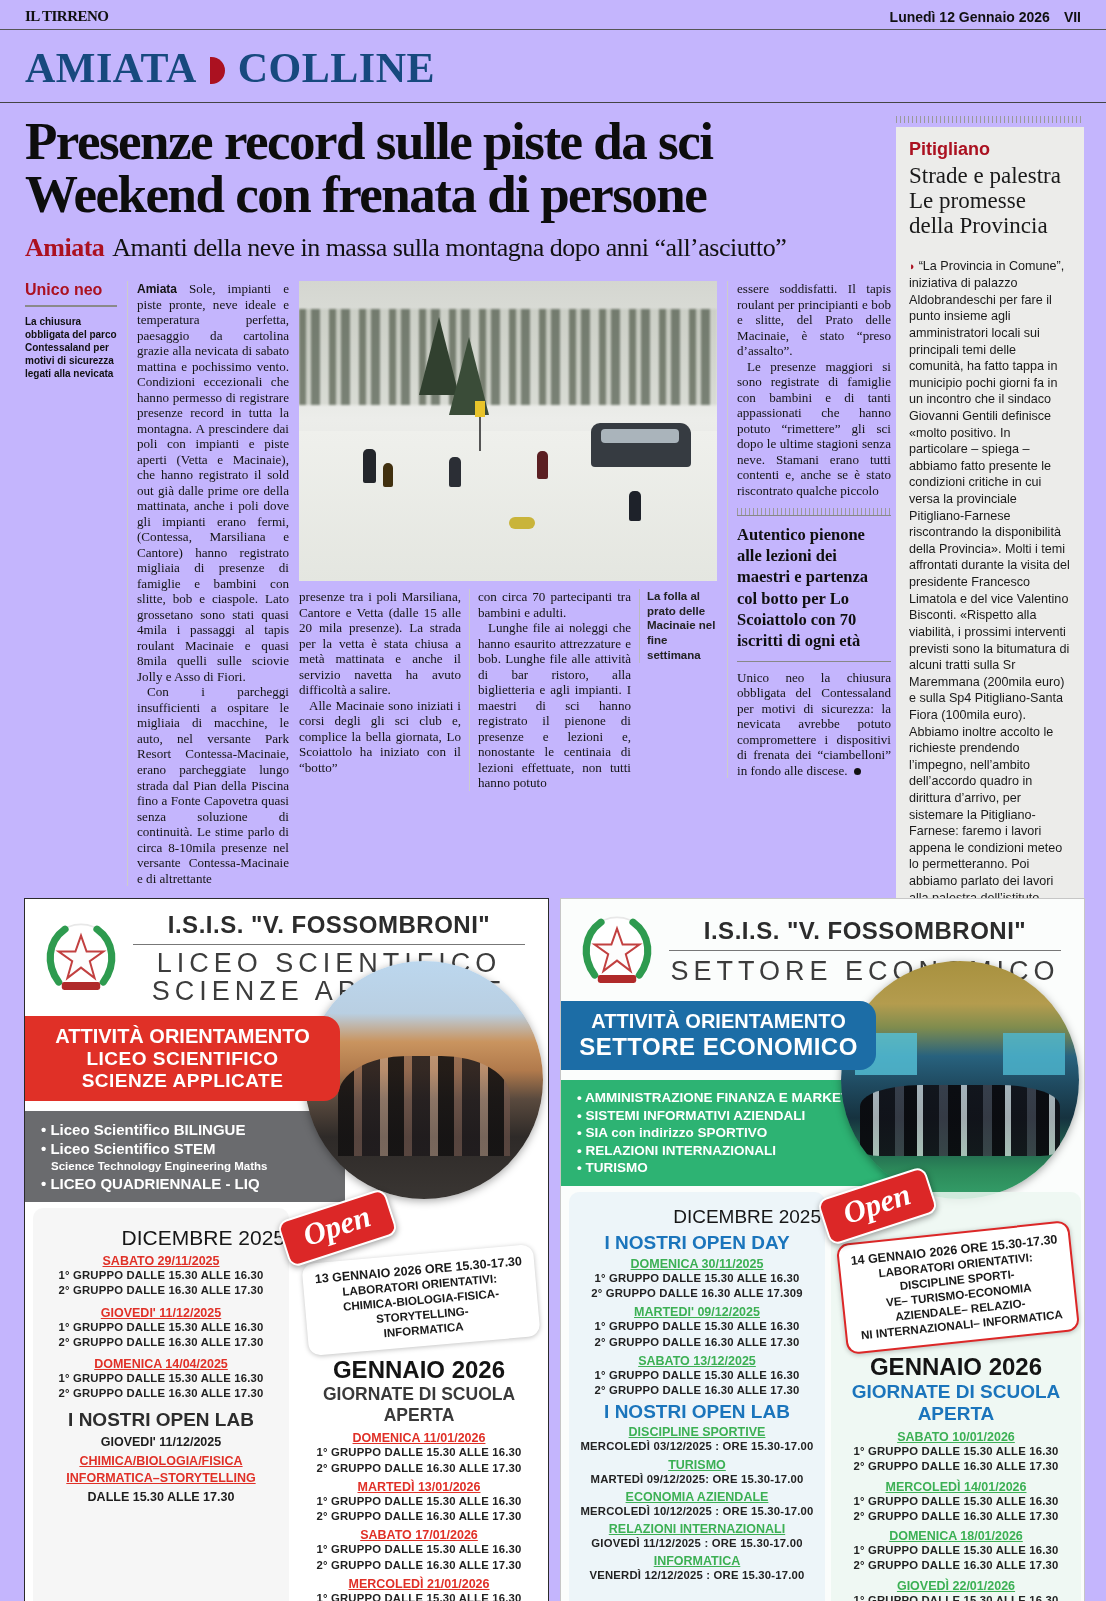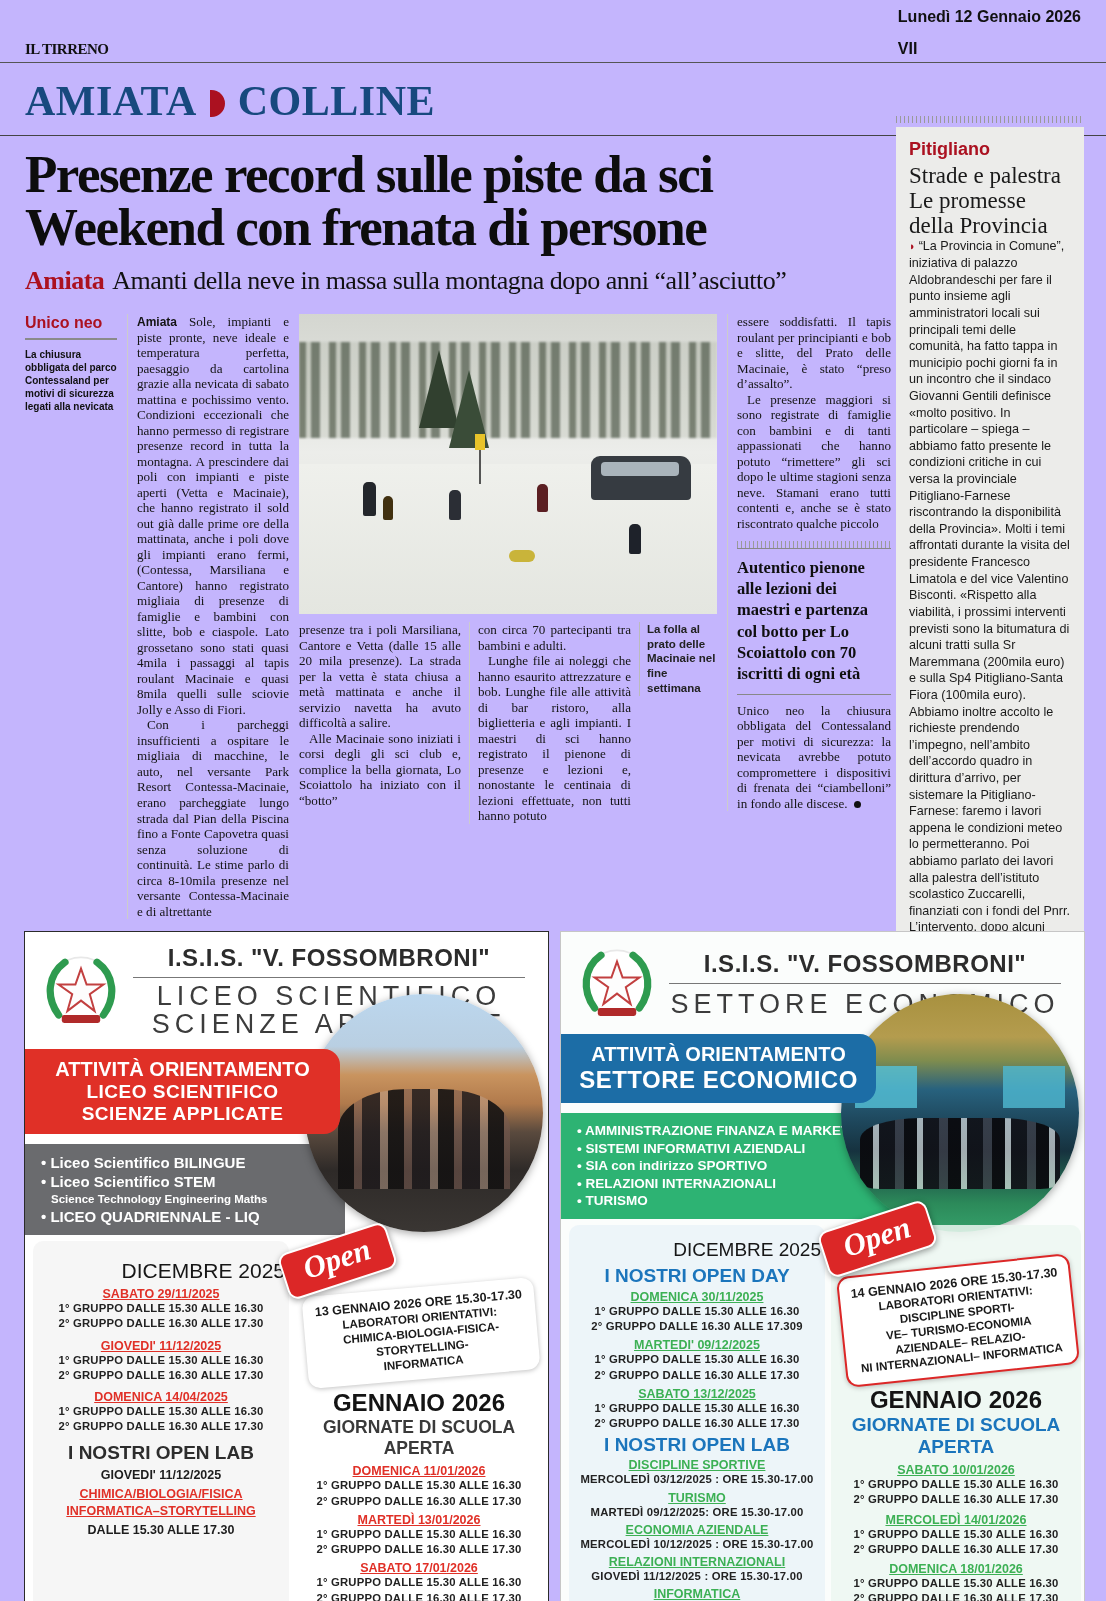--- a/index.html
+++ b/index.html
@@ -2,21 +2,21 @@
 <html><head>
 <meta charset="utf-8">
 <style>
   * { margin:0; padding:0; box-sizing:border-box; }
   body { background:#777; font-family:"Liberation Sans", sans-serif; }
   .page { width:1106px; height:1601px; background:#c4b5fd; margin:0 auto; position:relative; overflow:hidden; }
 
   
   .masthead { display:flex; justify-content:space-between; align-items:flex-end; padding:8px 25px 4px 25px; border-bottom:1px solid #555; }
   .brand { font-family:"Liberation Serif",serif; font-weight:900; font-size:15px; letter-spacing:-0.5px; color:#111; }
-  .mast-right { font-size:16px; color:#111; display:flex; gap:14px; align-items:baseline;flex-direction:column; }
+  .mast-right { font-size:14px; color:#111; display:flex; gap:14px; align-items:baseline; }
   .mast-date { font-weight:700; }
   .mast-page { font-weight:900; }
 
   .sectionbar { display:flex; align-items:center; gap:13px; padding:14px 25px 10px 25px; border-bottom:1px solid #444; }
   .section-word { font-family:"Liberation Serif",serif; font-weight:900; font-size:42px; color:#17497e; letter-spacing:0.5px; }
   .section-glyph { width:15px; height:27px; background:#ab1120; border-radius:0 14px 14px 0; margin-top:4px; }
 
   
   .headline-wrap { padding:12px 25px 0 25px; width:905px; }
   .headline { font-family:"Liberation Serif",serif; font-weight:900; color:#0d0d0d; font-size:53px; line-height:1.0; letter-spacing:-1.5px; }
@@ -51,21 +51,21 @@
   .pp { position:absolute; border-radius:5px 5px 2px 2px; }
   .car { position:absolute; right:26px; top:142px; width:100px; height:44px; background:#363b41; border-radius:9px 11px 4px 4px; }
   .car::before { content:""; position:absolute; left:10px; top:6px; width:78px; height:14px; background:#aab4bb; border-radius:4px; }
   .flag { position:absolute; width:10px; height:16px; background:#e8c32a; left:176px; top:120px; }
   .flag::after { content:""; position:absolute; left:4px; top:16px; width:2px; height:34px; background:#555; }
 
   
   .pitig-wrap { position:absolute; top:116px; right:22px; width:188px; }
   .pitig { background:#ececea; padding:12px 13px 14px 13px; margin-top:4px; }
   .pitig-title { color:#ab1120; font-weight:800; font-size:18px; margin-bottom:4px; }
-  .pitig-head { font-family:"Liberation Serif",serif; font-size:23px; line-height:1.08; color:#1a1a1a; margin-bottom:0; }
+  .pitig-head { font-family:"Liberation Serif",serif; font-size:23px; line-height:1.08; color:#1a1a1a; margin-bottom:20px; }
   .pitig-body { font-size:12.6px; line-height:1.32; color:#1a1a1a; text-align:left; }
   .pitig-body .mark { color:#ab1120; font-size:11px; margin-right:3px; }
 
   
   .ads { display:flex; gap:11px; padding:12px 21px 0 24px; }
   .ad { position:relative; width:525px; height:786px; background:#fff; overflow:hidden; }
   .ad-left { border:1.5px solid #2b2b2b; }
   .ad-right { border:1px solid #c6c6c6; background:#fbfdfc; }
 
   .ad-header { display:flex; gap:12px; padding:12px 8px 2px 16px; align-items:center; }

